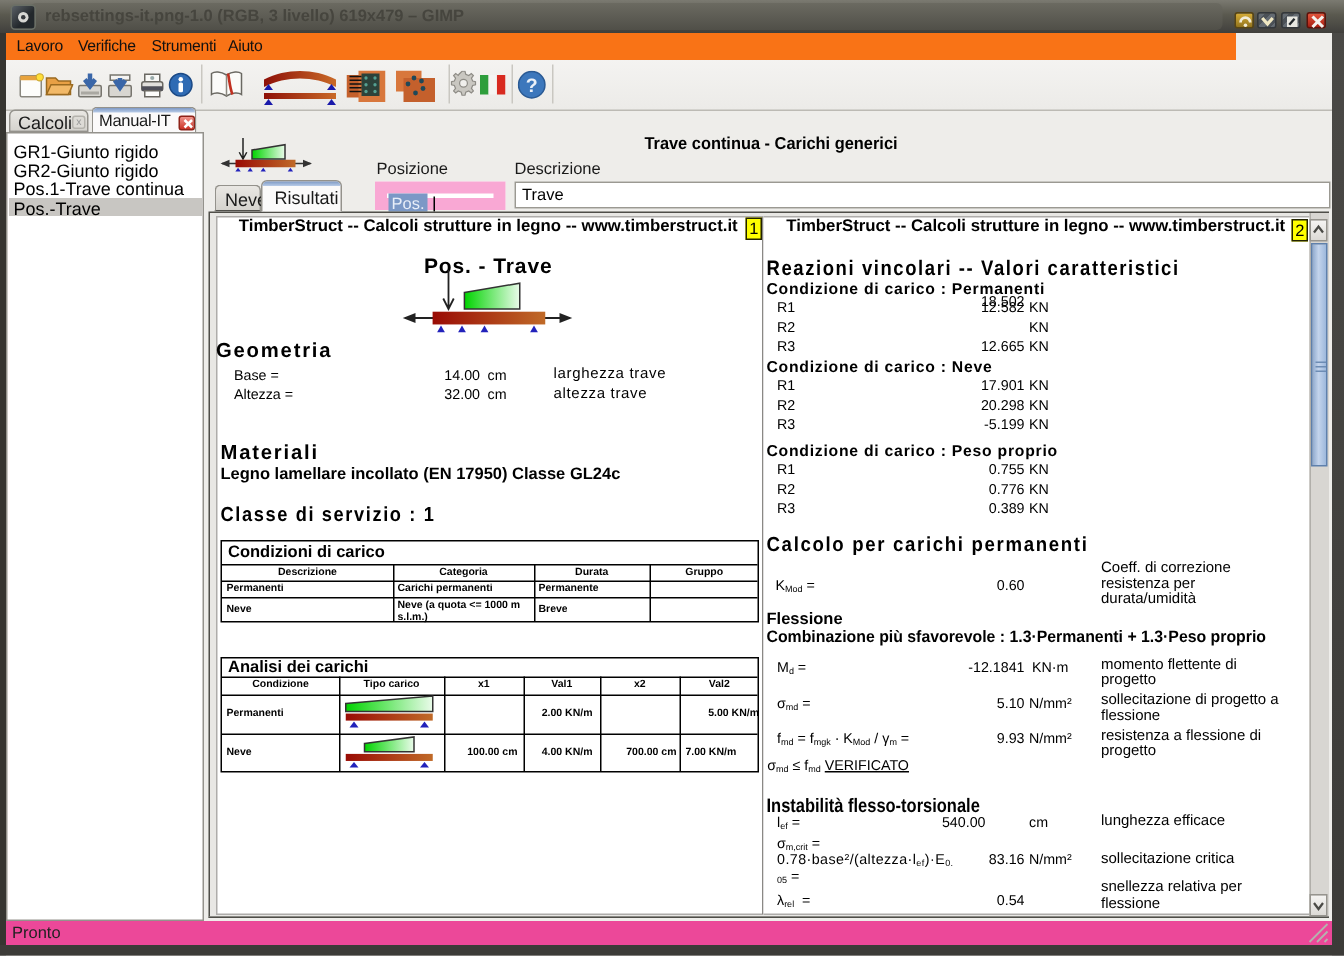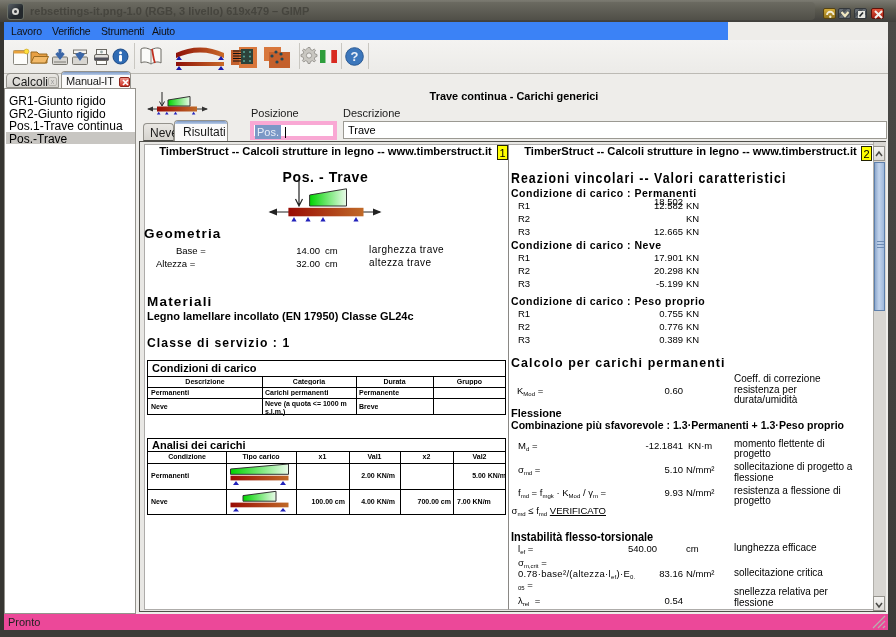--- a/index.html
+++ b/index.html
@@ -18,21 +18,21 @@
 #wb3{left:854px;background:repeating-linear-gradient(135deg,#646b72 0 3px,#4b5157 3px 6px);border:1px solid #33373b;}
 #wb4{left:871px;background:linear-gradient(#e2553c,#a81f12);border:1px solid #5e120a;}
 .wbtn svg{position:absolute;left:0;top:0;}
 
 #client{left:4px;top:22px;width:884px;height:608px;background:#eeedea;}
 
 #fr-r{left:888px;top:22px;width:8px;height:615px;background:linear-gradient(#4a4946,#3c3b38);}
 #fr-b{left:0px;top:630px;width:896px;height:7px;background:#3c3b38;}
 #fr-l{left:0px;top:22px;width:4px;height:615px;background:#363531;}
 
-#menubar{left:4px;top:22px;width:724px;height:18px;background:#3b82f6;font-size:10.5px;letter-spacing:-0.2px;color:#111;}
+#menubar{left:4px;top:22px;width:820px;height:18px;background:#f97316;font-size:10.5px;letter-spacing:-0.2px;color:#111;}
 #menubar span{position:absolute;top:3px;}
 
 #toolbar{left:4px;top:40px;width:884px;height:34px;background:linear-gradient(#f4f3f1,#ecebe8);border-bottom:1px solid #bcbab4;}
 .tsep{position:absolute;top:3px;width:1px;height:26px;background:#c9c7c1;}
 
 #sidebar-list{left:4px;top:88px;width:132px;height:526px;background:#fff;border:1px solid #94928c;font-size:12px;color:#000;}
 .sitem{position:absolute;left:1px;width:129px;height:12.5px;padding-left:3px;white-space:nowrap;}
 .tab{position:absolute;border:1px solid #94928c;border-bottom:none;border-radius:4px 4px 0 0;font-size:12px;color:#1a1a1a;}
 .tab.inactive{background:linear-gradient(#e9e7e3,#d5d3ce);}
 .tab.active{background:#fbfafa;}
@@ -246,21 +246,21 @@
 <path d="M22 9 L44 5.5 L44 15 L22 15 Z" fill="url(#gt)" stroke="#333"></path>
 <g fill="#2222bb">
       <path d="M12.7 20.8 L10.9 23.4 L14.5 23.4 Z"></path>
       <path d="M20.8 20.8 L19 23.4 L22.6 23.4 Z"></path>
       <path d="M29.5 20.8 L27.7 23.4 L31.3 23.4 Z"></path>
       <path d="M47.6 20.8 L45.8 23.4 L49.4 23.4 Z"></path>
     </g>
   </svg>
 <div class="abs flabel" style="left:251px;top:107px">Posizione</div>
 <div class="abs flabel" style="left:343px;top:107px">Descrizione</div>
-<div class="abs field" style="left:250px;top:121px;width:87px;height:19px;border:4px solid #f9a8d4;">
+<div class="abs field" style="left:250px;top:121px;width:87px;height:19px;border:8px solid #f9a8d4;">
     <span style="position:absolute;left:1px;top:0px;background:#7b98c6;color:#e8eef8;padding:1px 2px;font-size:11px;">Pos.</span>
     <span style="position:absolute;left:31px;top:2px;width:1px;height:11px;background:#000;"></span>
   </div>
 <div class="abs field" style="left:343px;top:121px;width:544px;height:18px;">
     <span style="position:absolute;left:4px;top:2px;font-size:11px;">Trave</span>
   </div>
 <div class="tab inactive" style="left:143px;top:123px;width:31px;height:18px;z-index:2;border-bottom:1px solid #4f4e49;">
     <span style="position:absolute;left:6px;top:2px;">Neve</span>
   </div>
 <div class="tab active" style="left:174px;top:120px;width:54px;height:21px;z-index:2;">
@@ -303,21 +303,21 @@
 <rect x="22.4" y="31.8" width="75.1" height="8.5" fill="url(#bm)"></rect>
 <path d="M43.6 19 L80.5 12.8 L80.5 30 L43.6 30 Z" fill="url(#gt)" stroke="#333"></path>
 <g fill="#2222bb">
         <path d="M28 41 L25.4 45.5 L30.6 45.5 Z"></path>
         <path d="M42 41 L39.4 45.5 L44.6 45.5 Z"></path>
         <path d="M57 41 L54.4 45.5 L59.6 45.5 Z"></path>
         <path d="M90 41 L87.4 45.5 L92.6 45.5 Z"></path>
       </g>
     </svg>
 <div class="d h1" style="left:144px;top:226px;">Geometria</div>
-<div class="d" style="left:156px;top:244.8px;margin-left:20px;">Base =</div>
+<div class="d" style="left:156px;top:244.8px;">Base =</div>
     <div class="val" style="left:250px;top:244.8px;width:70px;">14.00</div>
     <div class="d" style="left:325px;top:244.8px;">cm</div>
     <div class="d" style="left:369px;top:244.3px;font-size:10px;letter-spacing:0.45px;">larghezza trave</div>
 <div class="d" style="left:156px;top:257.5px;">Altezza =</div>
     <div class="val" style="left:250px;top:257.5px;width:70px;">32.00</div>
     <div class="d" style="left:325px;top:257.5px;">cm</div>
     <div class="d" style="left:369px;top:257px;font-size:10px;letter-spacing:0.45px;">altezza trave</div>
 <div class="d h1" style="left:147px;top:294px;">Materiali</div>
 <div class="d b" style="left:147px;top:309.5px;font-size:11px;">Legno lamellare incollato (EN 17950) Classe GL24c</div>
 <div class="d h1" style="left:147px;top:334.5px;transform:scaleX(0.9);transform-origin:0 50%;">Classe di servizio : 1</div>

